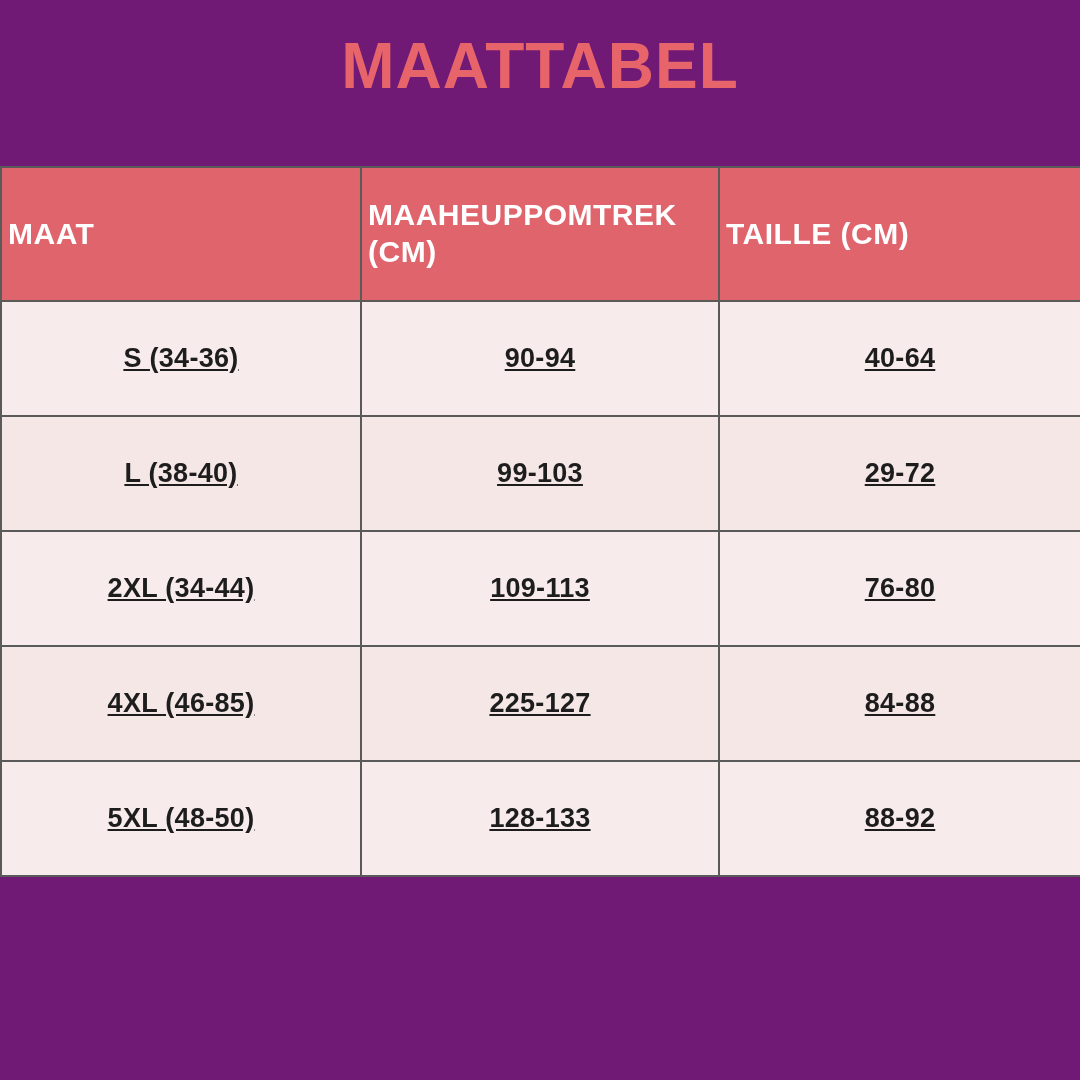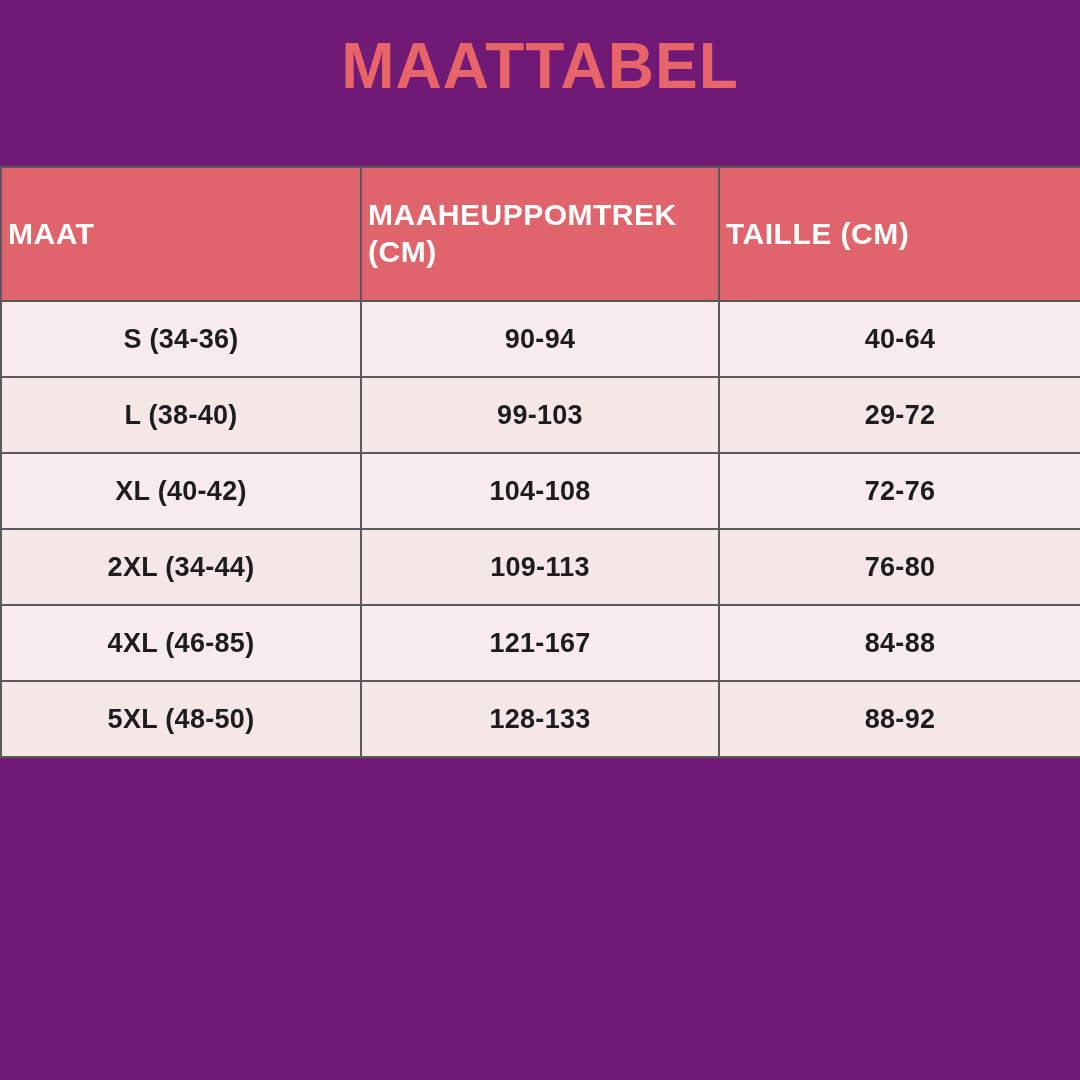--- a/index.html
+++ b/index.html
@@ -54,27 +54,28 @@
     vertical-align: middle;
     padding: 4px 6px;
     box-sizing: border-box;
     line-height: 1.22;
   }
   table.size-table tbody td {
     background: #f7eceb;
     color: #1d1d1d;
     font-size: 27px;
     font-weight: bold;
-    height: 76px;
+    height: 115px;
     border: 2px solid #5a5a5a;
     text-align: center;
     vertical-align: middle;
     padding: 2px 6px;
     box-sizing: border-box;
     letter-spacing: 0.3px;
+    text-decoration: underline;
   }
   table.size-table tbody tr:nth-child(even) td {
     background: #f4e7e6;
   }
 </style>
 </head>
 <body>
 
 <div class="page">
 
@@ -98,32 +99,27 @@
         <td>S (34-36)</td>
         <td>90-94</td>
         <td>40-64</td>
       </tr>
       <tr>
         <td>L (38-40)</td>
         <td>99-103</td>
         <td>29-72</td>
       </tr>
       <tr>
-        <td>XL (40-42)</td>
-        <td>104-108</td>
-        <td>72-76</td>
-      </tr>
-      <tr>
         <td>2XL (34-44)</td>
         <td>109-113</td>
         <td>76-80</td>
       </tr>
       <tr>
         <td>4XL (46-85)</td>
-        <td>121-167</td>
+        <td>225-127</td>
         <td>84-88</td>
       </tr>
       <tr>
         <td>5XL (48-50)</td>
         <td>128-133</td>
         <td>88-92</td>
       </tr>
     </tbody>
   </table>
 

